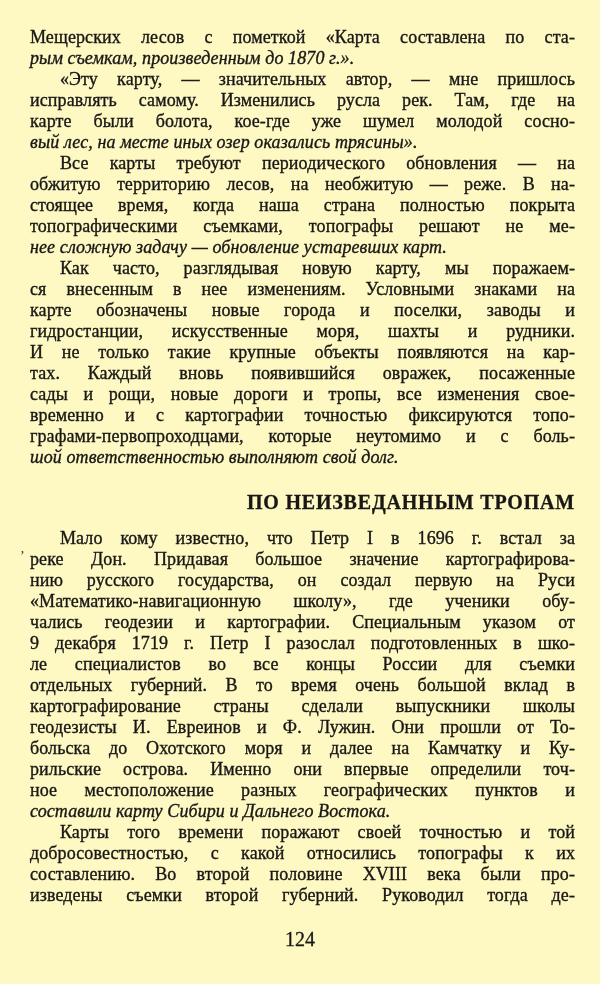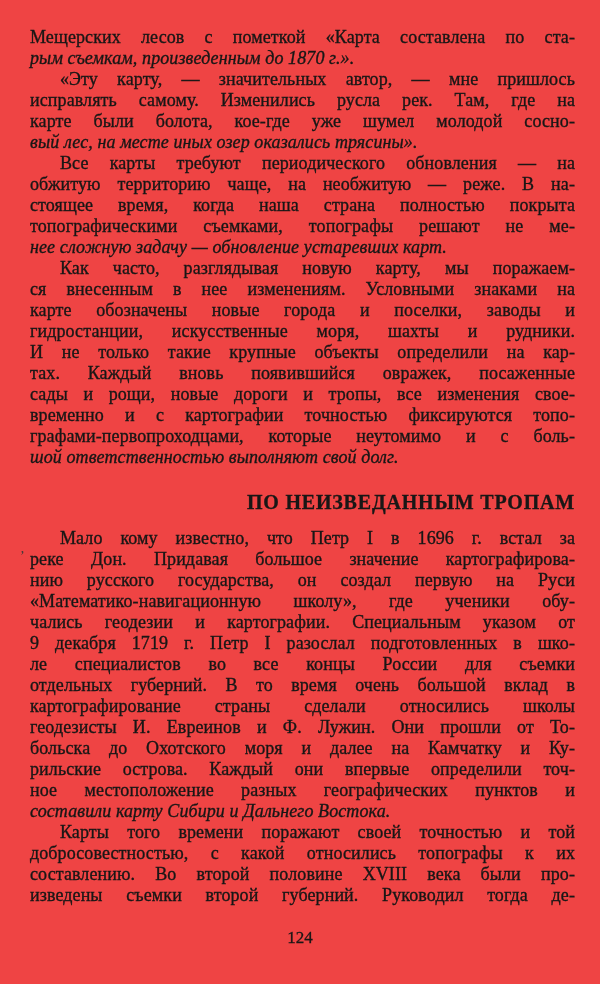--- a/index.html
+++ b/index.html
@@ -4,21 +4,21 @@
 <style>
   html, body {
     margin: 0;
     padding: 0;
     background: #ffffff;
   }
   .scan-page {
     position: relative;
     width: 600px;
     height: 984px;
-    background: #ef4444;
+    background: #fef9c3;
     overflow: hidden;
     font-family: "Liberation Serif", "DejaVu Serif", serif;
     color: #181716;
   }
   .text-body {
     position: absolute;
     left: 30px;
     top: 27px;
     width: 545px;
   }
@@ -48,21 +48,21 @@
     margin-top: 22px;
     margin-bottom: 14px;
     -webkit-text-stroke: 0.3px #181716;
   }
   .page-number {
     position: absolute;
     top: 928px;
     left: 0;
     width: 600px;
     text-align: center;
-    font-size: 17px;
+    font-size: 20px;
     -webkit-text-stroke: 0.3px #181716;
   }
   .margin-mark {
     position: absolute;
     left: 20px;
     top: 549px;
     font-size: 14px;
     color: #3a3a3a;
   }
 </style>
@@ -77,53 +77,53 @@
           <div class="line endline">рым съемкам, произведенным до 1870 г.».</div>
         </div>
         <div class="para">
           <div class="line just indent">«Эту карту, — значительных автор, — мне пришлось</div>
           <div class="line just">исправлять самому. Изменились русла рек. Там, где на</div>
           <div class="line just">карте были болота, кое-где уже шумел молодой сосно-</div>
           <div class="line endline">вый лес, на месте иных озер оказались трясины».</div>
         </div>
         <div class="para">
           <div class="line just indent">Все карты требуют периодического обновления — на</div>
-          <div class="line just">обжитую территорию чаще, на необжитую — реже. В на-</div>
+          <div class="line just">обжитую территорию лесов, на необжитую — реже. В на-</div>
           <div class="line just">стоящее время, когда наша страна полностью покрыта</div>
           <div class="line just">топографическими съемками, топографы решают не ме-</div>
           <div class="line endline">нее сложную задачу — обновление устаревших карт.</div>
         </div>
         <div class="para">
           <div class="line just indent">Как часто, разглядывая новую карту, мы поражаем-</div>
           <div class="line just">ся внесенным в нее изменениям. Условными знаками на</div>
           <div class="line just">карте обозначены новые города и поселки, заводы и</div>
           <div class="line just">гидростанции, искусственные моря, шахты и рудники.</div>
-          <div class="line just">И не только такие крупные объекты определили на кар-</div>
+          <div class="line just">И не только такие крупные объекты появляются на кар-</div>
           <div class="line just">тах. Каждый вновь появившийся овражек, посаженные</div>
           <div class="line just">сады и рощи, новые дороги и тропы, все изменения свое-</div>
           <div class="line just">временно и с картографии точностью фиксируются топо-</div>
           <div class="line just">графами-первопроходцами, которые неутомимо и с боль-</div>
           <div class="line endline">шой ответственностью выполняют свой долг.</div>
         </div>
       </div>
     <div class="section-heading">ПО НЕИЗВЕДАННЫМ ТРОПАМ</div>
     <div id="after-heading">
         <div class="para">
           <div class="line just indent">Мало кому известно, что Петр I в 1696 г. встал за</div>
           <div class="line just">реке Дон. Придавая большое значение картографирова-</div>
           <div class="line just">нию русского государства, он создал первую на Руси</div>
           <div class="line just">«Математико-навигационную школу», где ученики обу-</div>
           <div class="line just">чались геодезии и картографии. Специальным указом от</div>
           <div class="line just">9 декабря 1719 г. Петр I разослал подготовленных в шко-</div>
           <div class="line just">ле специалистов во все концы России для съемки</div>
           <div class="line just">отдельных губерний. В то время очень большой вклад в</div>
-          <div class="line just">картографирование страны сделали относились школы</div>
+          <div class="line just">картографирование страны сделали выпускники школы</div>
           <div class="line just">геодезисты И. Евреинов и Ф. Лужин. Они прошли от То-</div>
           <div class="line just">больска до Охотского моря и далее на Камчатку и Ку-</div>
-          <div class="line just">рильские острова. Каждый они впервые определили точ-</div>
+          <div class="line just">рильские острова. Именно они впервые определили точ-</div>
           <div class="line just">ное местоположение разных географических пунктов и</div>
           <div class="line endline">составили карту Сибири и Дальнего Востока.</div>
         </div>
         <div class="para">
           <div class="line just indent">Карты того времени поражают своей точностью и той</div>
           <div class="line just">добросовестностью, с какой относились топографы к их</div>
           <div class="line just">составлению. Во второй половине XVIII века были про-</div>
           <div class="line just">изведены съемки второй губерний. Руководил тогда де-</div>
         </div>
       </div>

